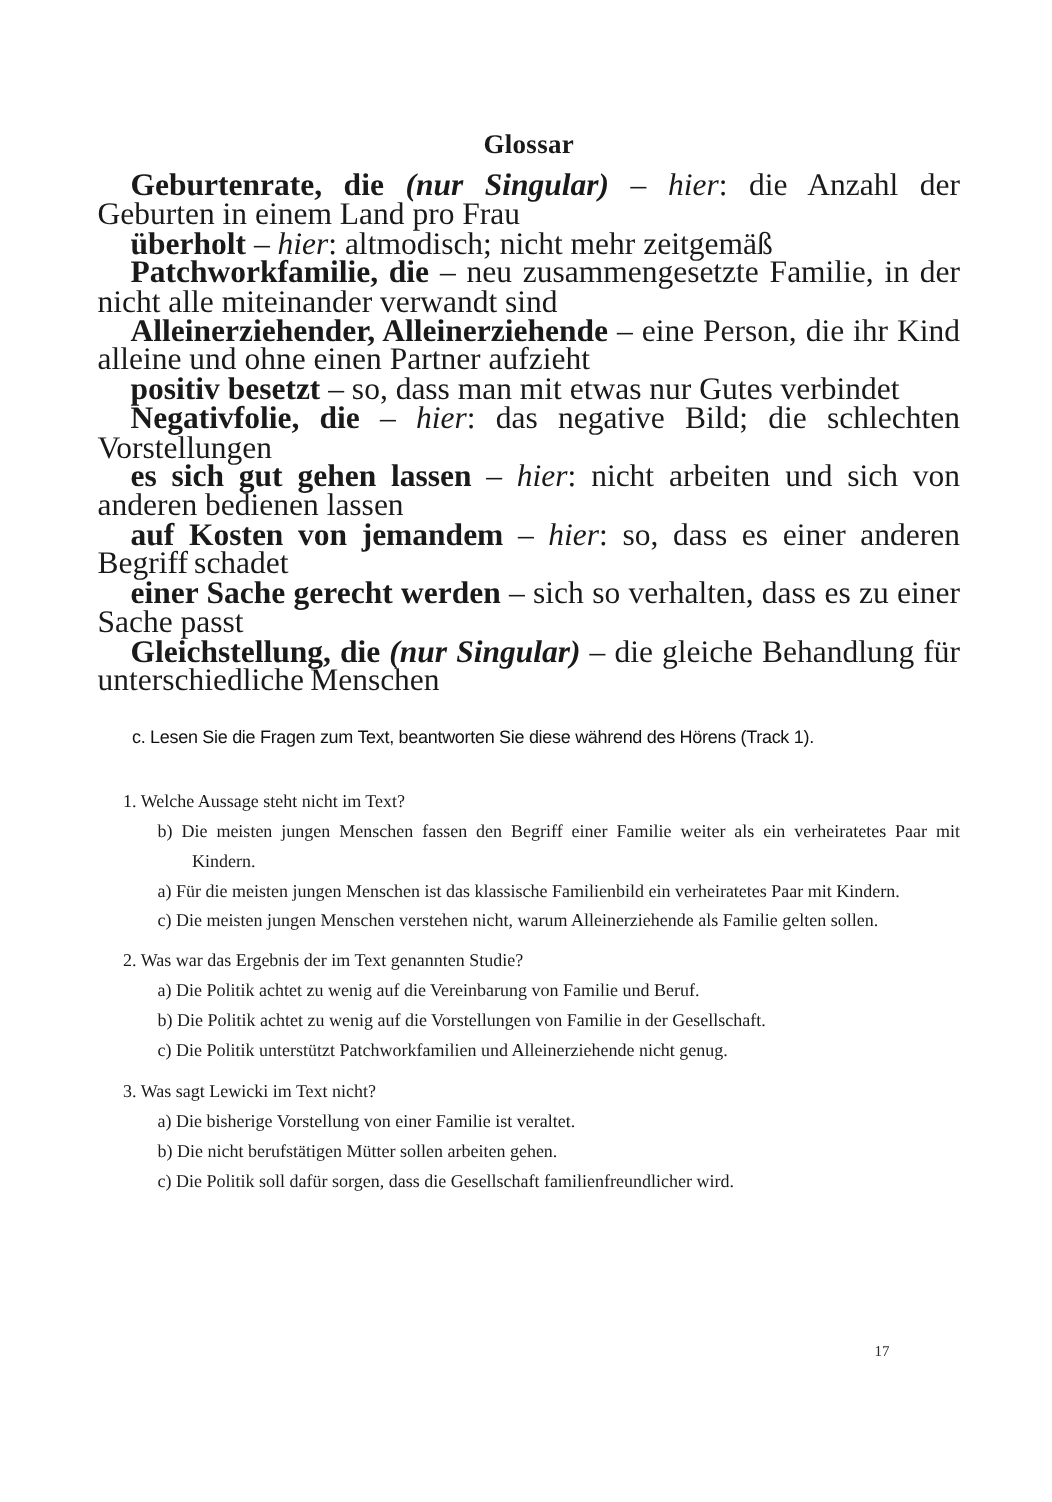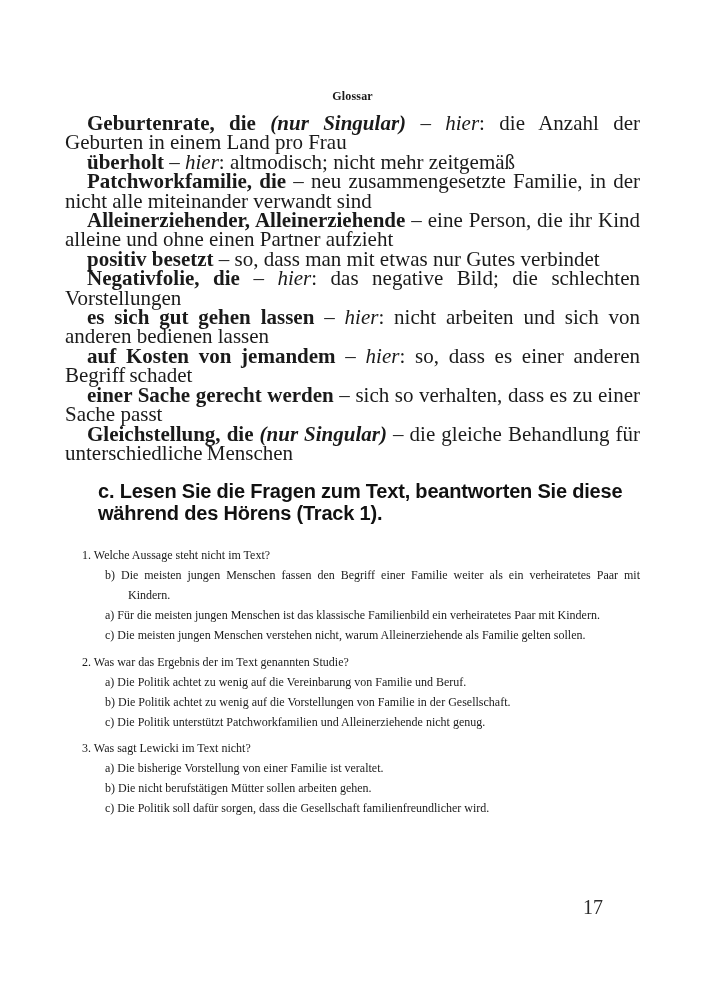--- a/index.html
+++ b/index.html
@@ -8,56 +8,56 @@
     width:701px; height:1001px;
     background:#ffffff;
     box-sizing:border-box;
     padding:86px 61px 0 65px;
     font-family:"Liberation Serif","DejaVu Serif",serif;
     color:#1a1a1a;
     overflow:hidden;
   }
   h1.title {
     margin:0 0 8px 0;
-    font-size:12px; line-height:20px;
+    font-size:18px; line-height:20px;
     font-weight:bold; text-align:center;
     letter-spacing:.2px;
   }
   .glossary p {
     margin:0;
     font-size:21px; line-height:19.4px;
     text-align:justify;
     text-indent:22px;
     hyphens:manual;
   }
   .glossary p:nth-child(8),
   .glossary p:nth-child(10) { word-spacing:-1.1px; }
   .bi { font-style:italic; }
   i { font-style:italic; }
   b, .b { font-weight:bold; }
   h2.task {
-    margin:18px 0 0 33px;
+    margin:18px 0 0 23px;
     font-family:"Liberation Sans","DejaVu Sans",sans-serif;
-    font-size:20px; line-height:21.5px;
-    font-weight:bold; letter-spacing:-0.2px;
+    font-size:12px; line-height:21.5px;
+    font-weight:normal; letter-spacing:-0.2px;
     color:#111111;
   }
   .questions { margin-top:22px; font-size:12px; line-height:19.9px; }
   .question { margin:0 0 7px 17px; }
   .q-line { text-align:left; }
   .option {
     padding-left:46px;
     text-indent:-23px;
     text-align:justify;
     hyphens:manual;
   }
   .page-number {
     position:absolute;
     left:583px; top:896px;
-    font-size:20px; color:#2a2a2a;
+    font-size:10px; color:#2a2a2a;
   }
 </style>
 </head>
 <body>
 
 <div class="page">
 
   <h1 class="title">Glossar</h1>
 
   <section class="glossary">

